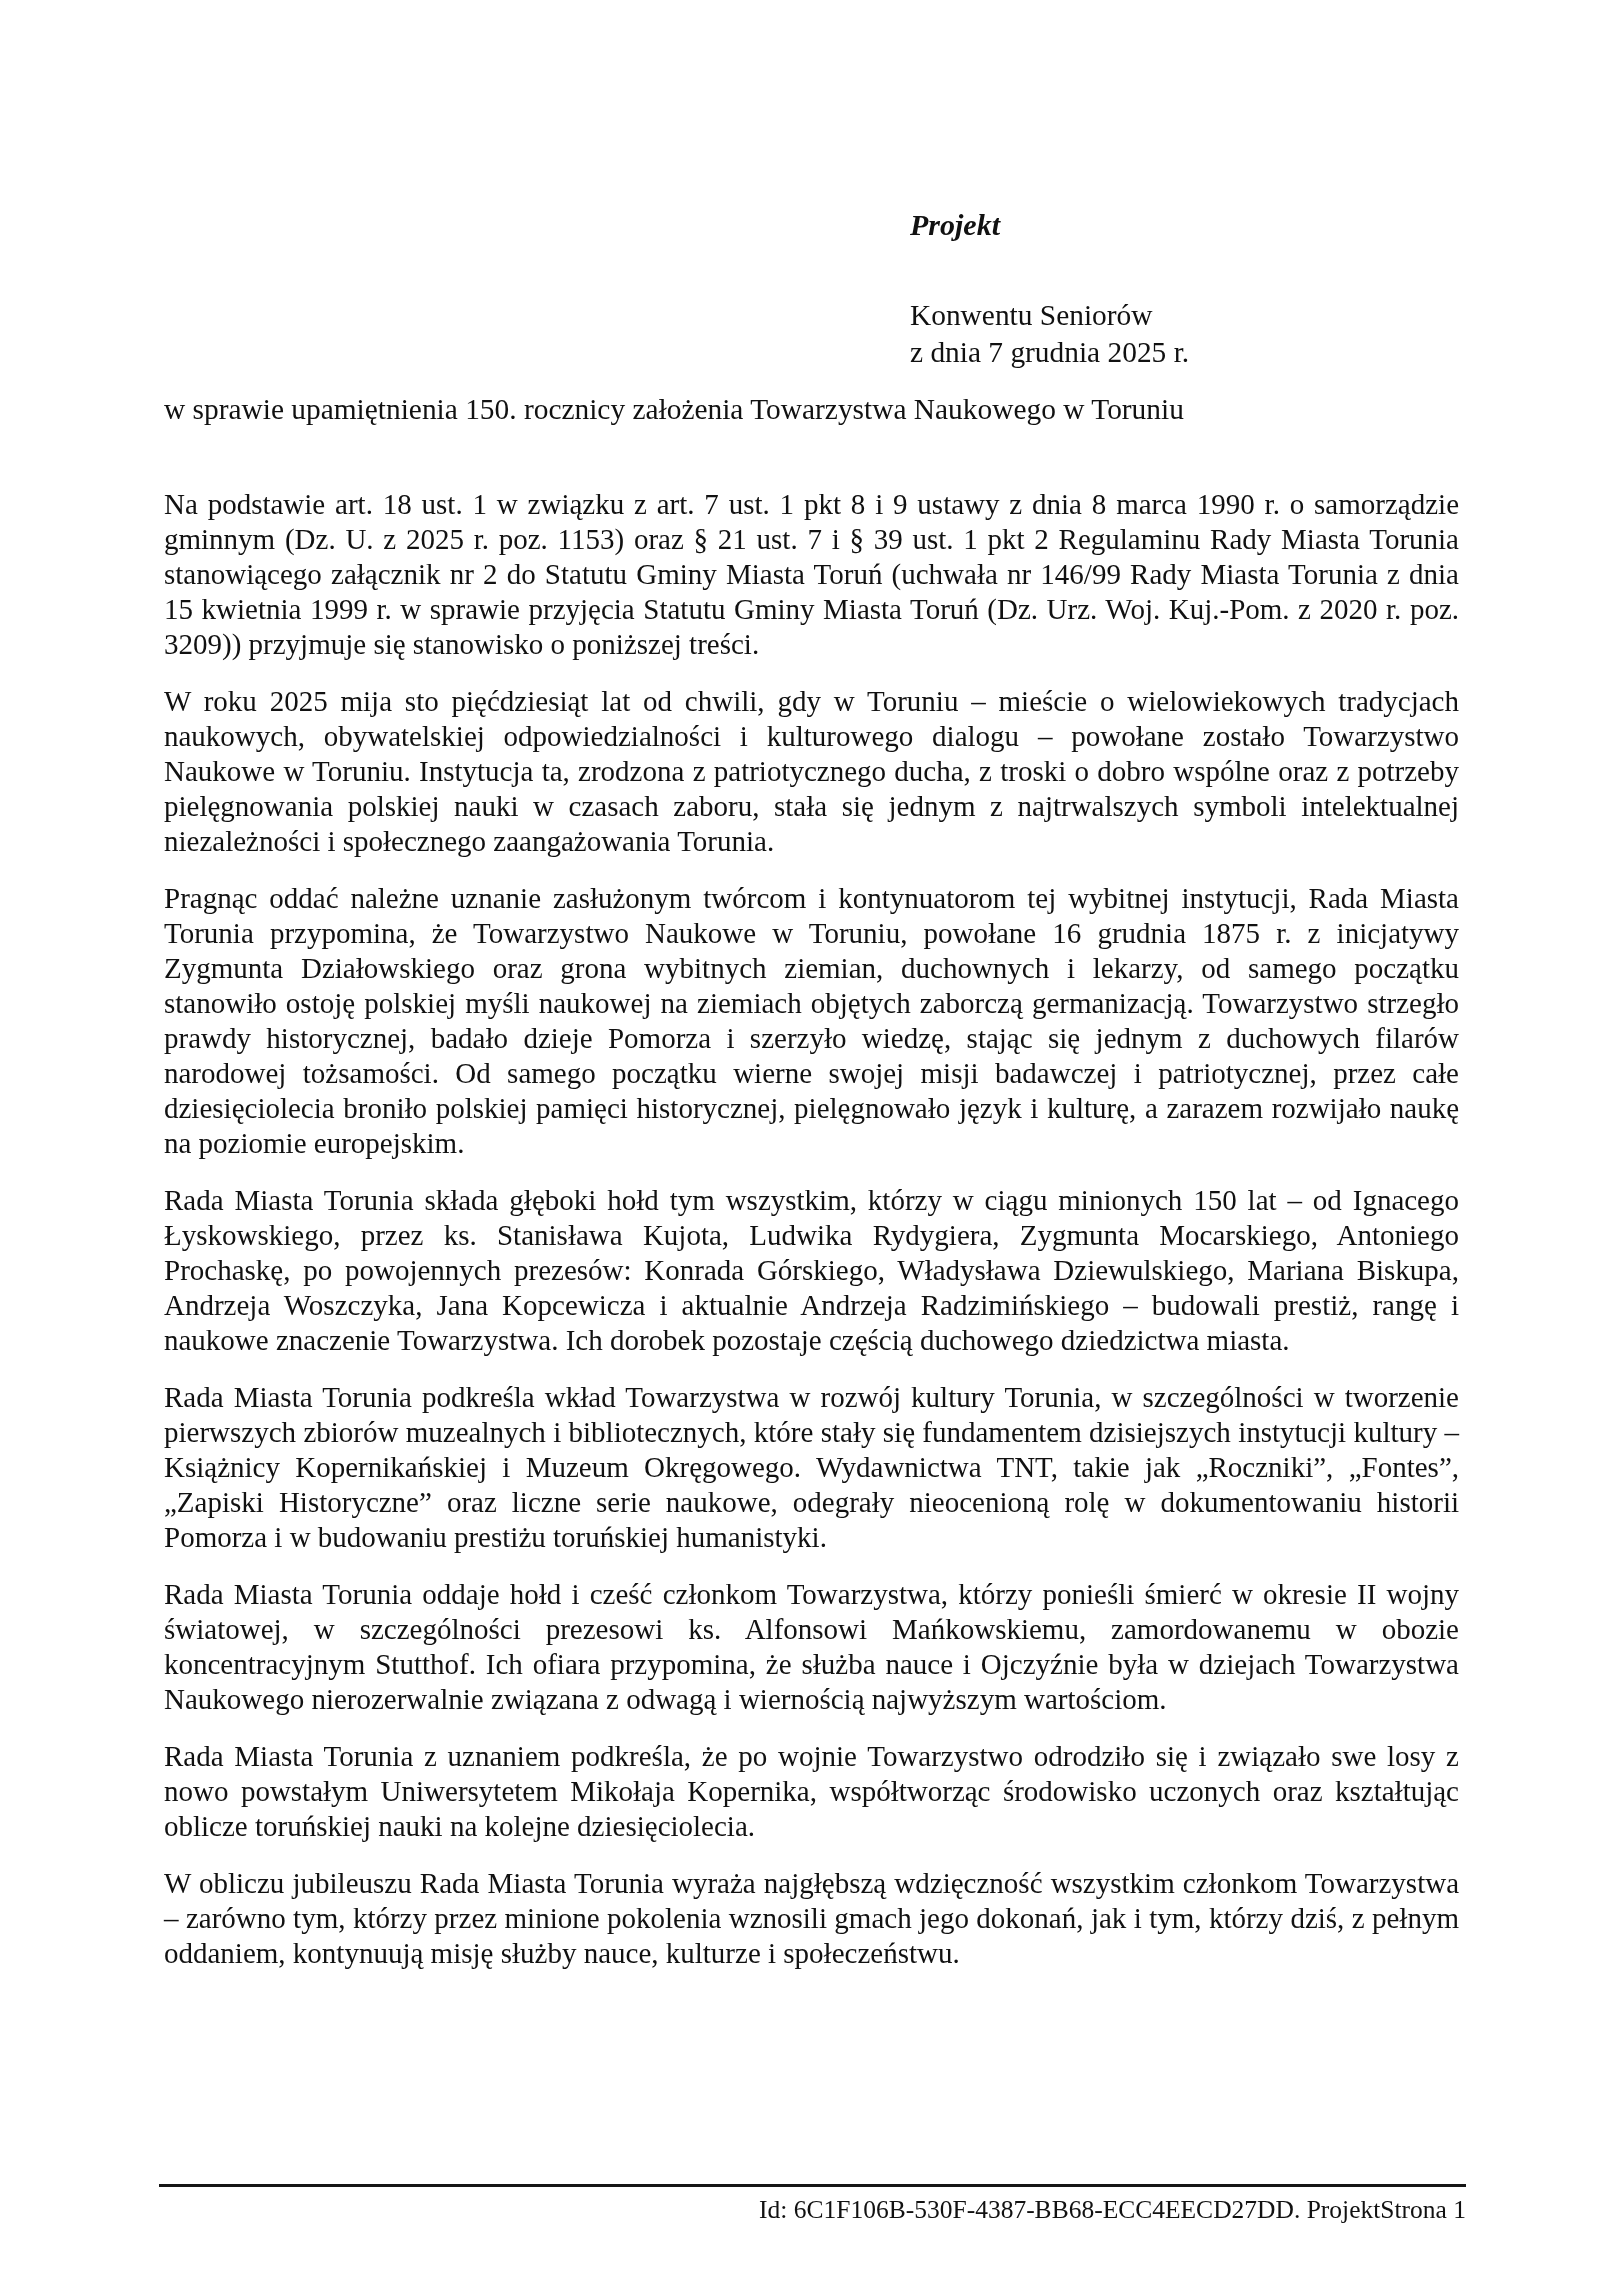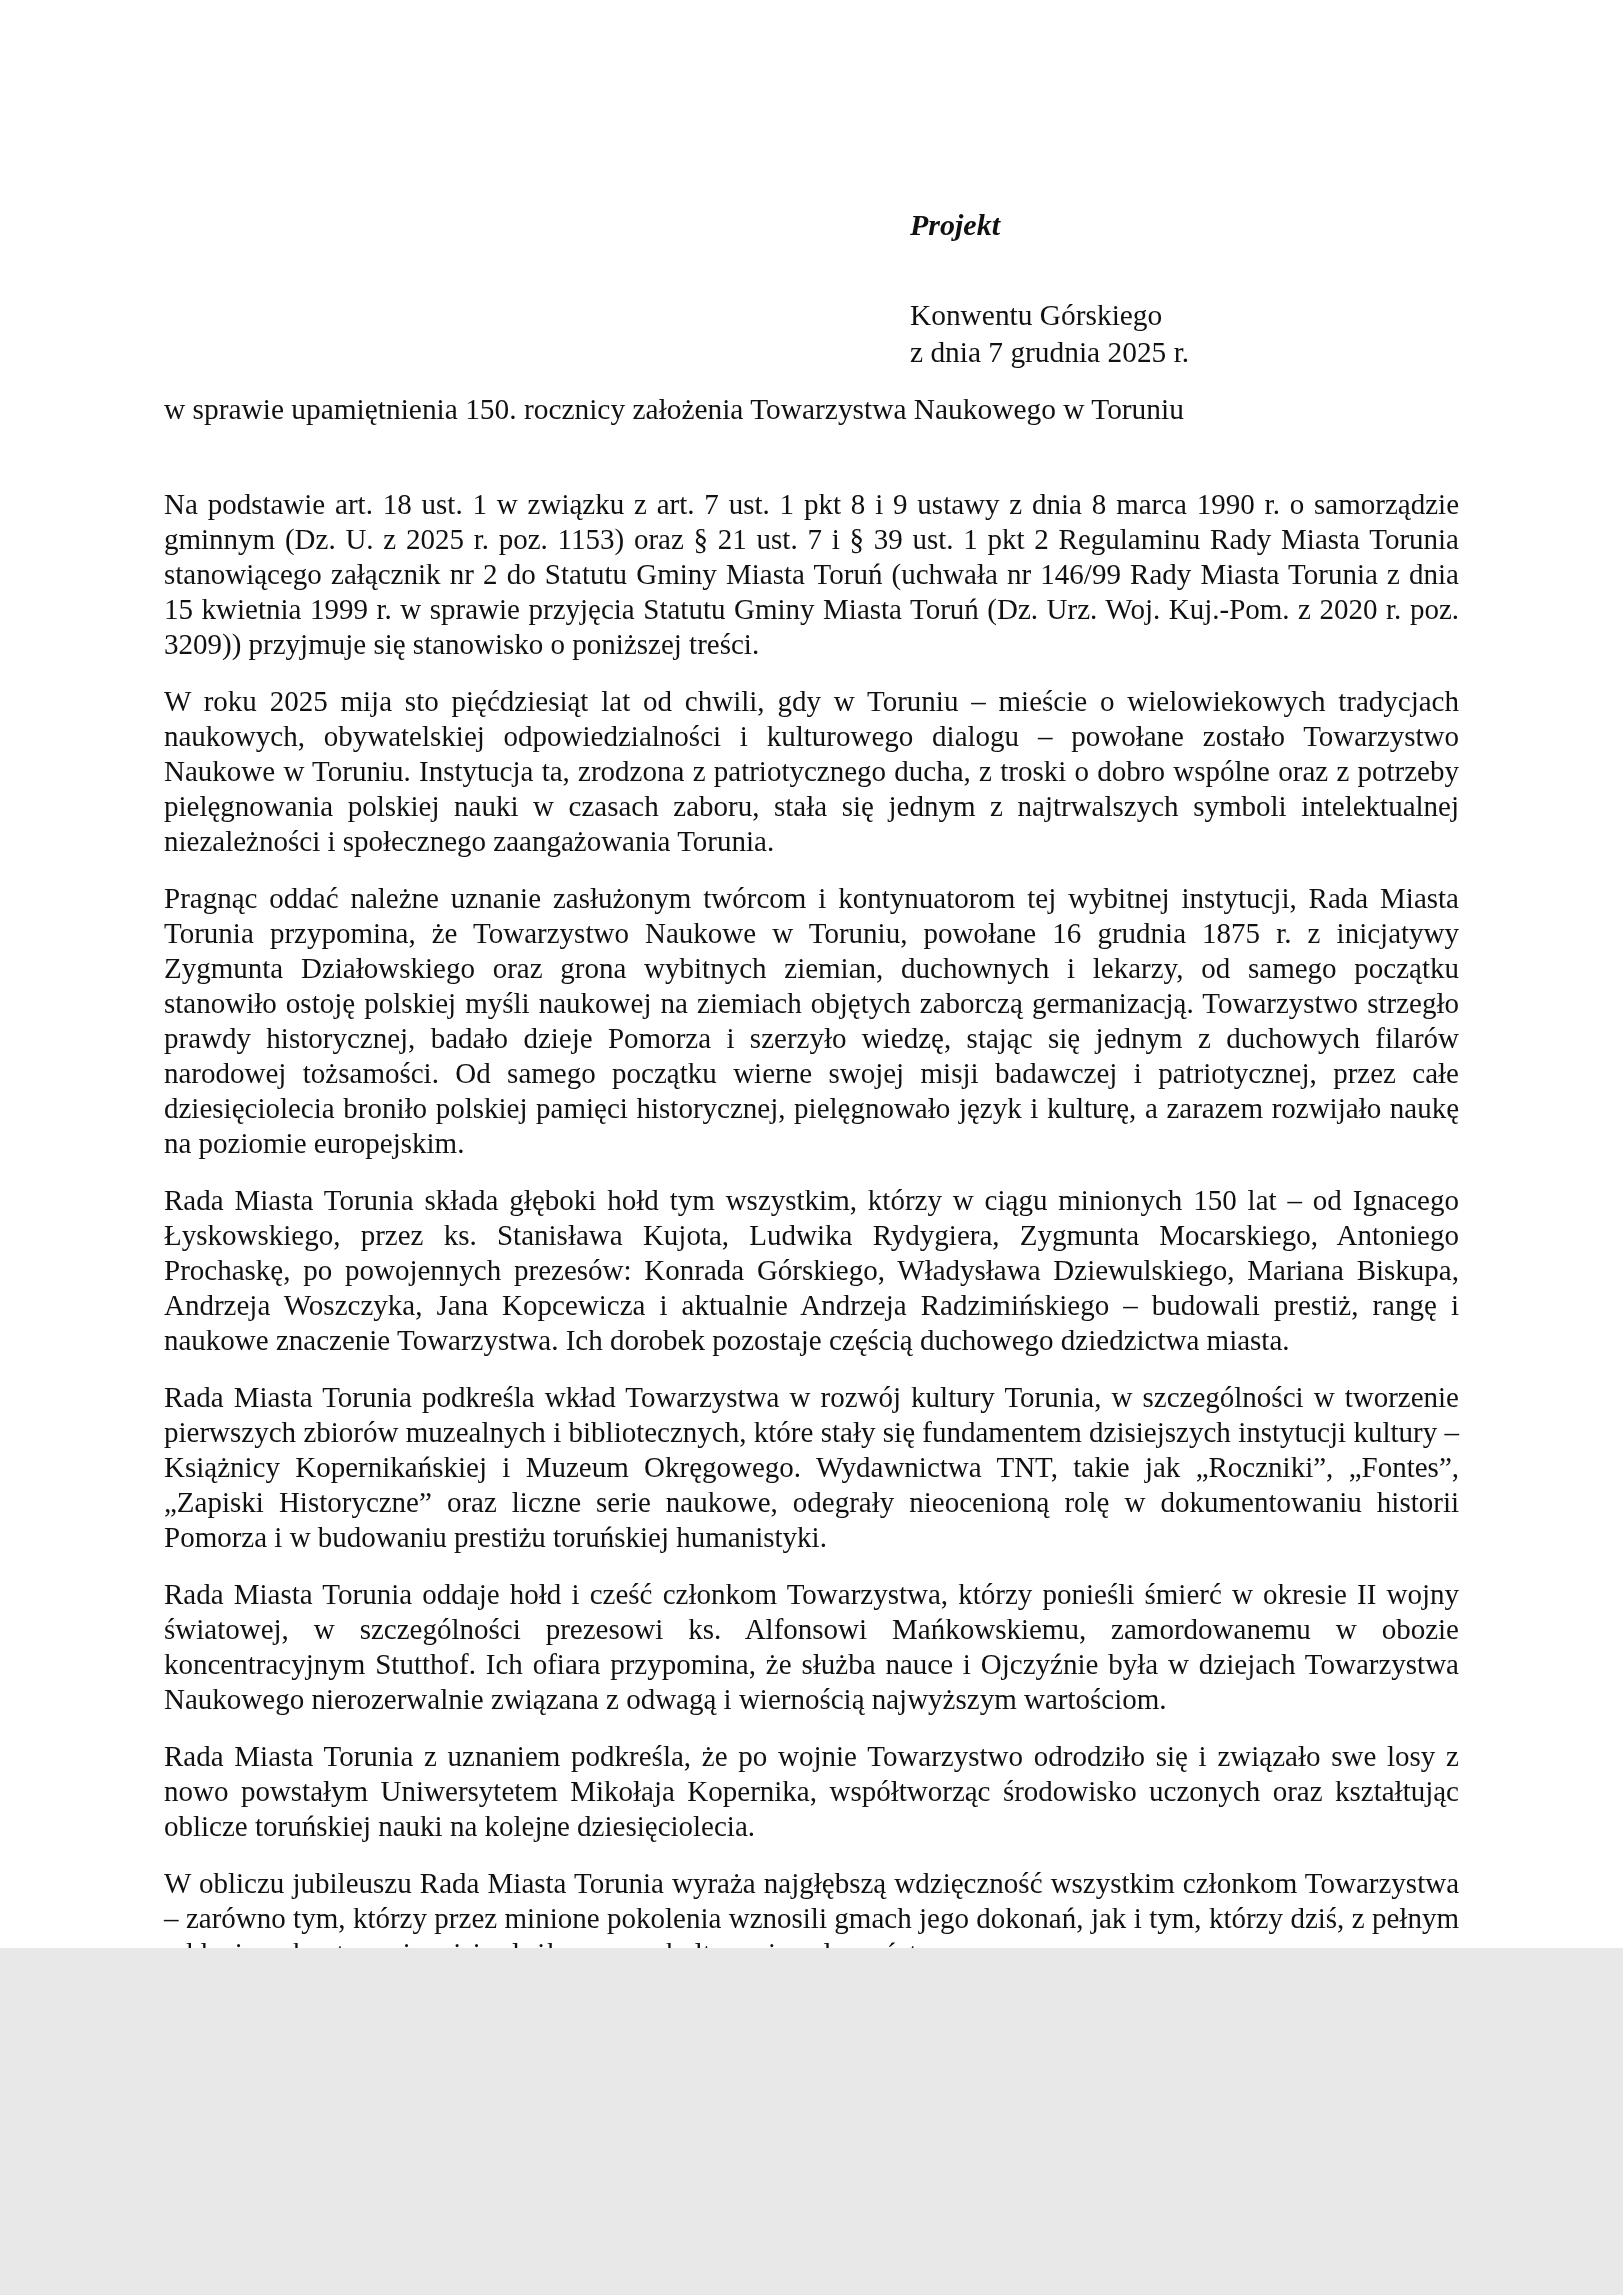--- a/index.html
+++ b/index.html
@@ -1,19 +1,19 @@
 <!DOCTYPE html>
 <html lang="pl" style="font-size:10.5px"><head>
 <meta charset="utf-8">
 <style>
   html, body { margin: 0; padding: 0; background: #e8e8e8; }
   .page {
     position: relative;
     width: 1623px;
-    height: 1948px;
+    height: 2295px;
     margin: 0 auto;
     background: #ffffff;
     color: #111111;
     font-family: "Liberation Serif", "DejaVu Serif", serif;
     overflow: hidden;
   }
   .content { padding: 208px 164px 0 164px; }
 
   .draft-label {
     margin-left: 746px;
@@ -65,21 +65,21 @@
 </style>
 </head>
 <body>
 
 <div class="page">
   <div class="content">
 
     <div class="draft-label">Projekt</div>
 
     <div class="meta-block">
-      <div>Konwentu Górskiego</div>
+      <div>Konwentu Seniorów</div>
       <div>z dnia 7 grudnia 2025 r.</div>
     </div>
 
 
     <div class="subject-line">w sprawie upamiętnienia 150. rocznicy założenia Towarzystwa Naukowego w Toruniu</div>
 
     <div class="doc-body">
       <p><span>Na podstawie art. 18 ust. 1 w związku z art. 7 ust. 1 pkt 8 i 9 ustawy z dnia 8 marca 1990 r. o samorządzie gminnym (Dz. U. z 2025 r. poz. 1153) oraz § 21 ust. 7 i § 39 ust. 1 pkt 2 Regulaminu Rady Miasta Torunia stanowiącego załącznik nr 2 do Statutu Gminy Miasta Toruń (uchwała nr 146/99 Rady Miasta Torunia z dnia 15 kwietnia 1999 r. w sprawie przyjęcia Statutu Gminy Miasta Toruń (Dz. Urz. Woj. Kuj.-Pom. z 2020 r. poz. 3209)) przyjmuje się stanowisko o poniższej treści.</span></p>
       <p><span>W roku 2025 mija sto pięćdziesiąt lat od chwili, gdy w Toruniu – mieście o wielowiekowych tradycjach naukowych, obywatelskiej odpowiedzialności i kulturowego dialogu – powołane zostało Towarzystwo Naukowe w Toruniu. Instytucja ta, zrodzona z patriotycznego ducha, z troski o dobro wspólne oraz z potrzeby pielęgnowania polskiej nauki w czasach zaboru, stała się jednym z najtrwalszych symboli intelektualnej niezależności i społecznego zaangażowania Torunia.</span></p>
       <p><span>Pragnąc oddać należne uznanie zasłużonym twórcom i kontynuatorom tej wybitnej instytucji, Rada Miasta Torunia przypomina, że Towarzystwo Naukowe w Toruniu, powołane 16 grudnia 1875 r. z inicjatywy Zygmunta Działowskiego oraz grona wybitnych ziemian, duchownych i lekarzy, od samego początku stanowiło ostoję polskiej myśli naukowej na ziemiach objętych zaborczą germanizacją. Towarzystwo strzegło prawdy historycznej, badało dzieje Pomorza i szerzyło wiedzę, stając się jednym z duchowych filarów narodowej tożsamości. Od samego początku wierne swojej misji badawczej i patriotycznej, przez całe dziesięciolecia broniło polskiej pamięci historycznej, pielęgnowało język i kulturę, a zarazem rozwijało naukę na poziomie europejskim.</span></p>

